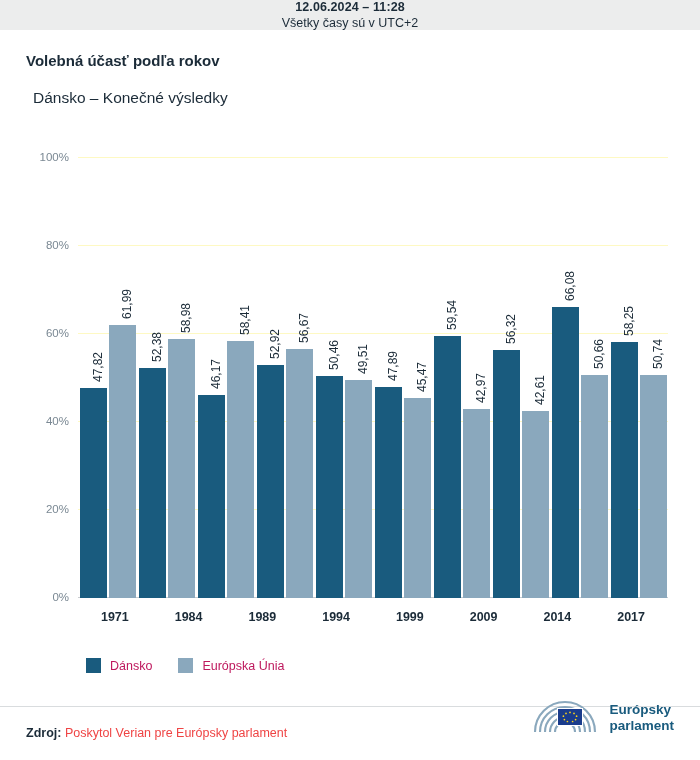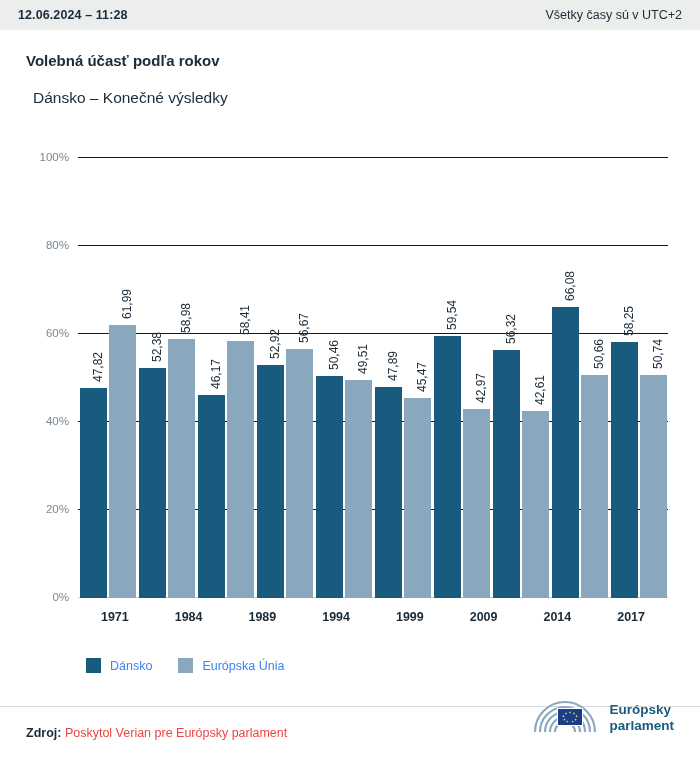--- a/index.html
+++ b/index.html
@@ -25,20 +25,21 @@
     position: absolute;
     top: 0; left: 0;
     width: 700px;
     height: 30px;
     background: #eceded;
     display: flex;
     align-items: center;
     justify-content: space-between;
     box-sizing: border-box;
     padding: 0 18px;
+    flex-direction: column;
   }
   .topbar .datetime {
     font-size: 12.5px;
     font-weight: bold;
     color: #1b2b38;
     letter-spacing: 0.1px;
   }
   .topbar .tz {
     font-size: 12.5px;
     color: #1b2b38;
@@ -73,21 +74,21 @@
     left: 52px;
     top: 18px;
     right: 6px;
     bottom: 42px;
   }
   .gridline {
     position: absolute;
     left: 0;
     right: 0;
     height: 1px;
-    background: #0f172a;
+    background: #fef9c3;
   }
   .gridline.axis {
     background: #c9ccd0;
   }
   .ytick {
     position: absolute;
     right: 100%;
     margin-right: 9px;
     transform: translateY(-50%);
     font-size: 11.5px;
@@ -156,21 +157,21 @@
     top: 658px;
     display: flex;
     align-items: center;
     gap: 26px;
   }
   .legend-item {
     display: flex;
     align-items: center;
     gap: 9px;
     font-size: 12.5px;
-    color: #3b82f6;
+    color: #be185d;
   }
   .swatch {
     width: 15px;
     height: 15px;
     display: inline-block;
   }
   .swatch.a { background: #195b7e; }
   .swatch.b { background: #8aa8bd; }
   
   .footer-rule {

